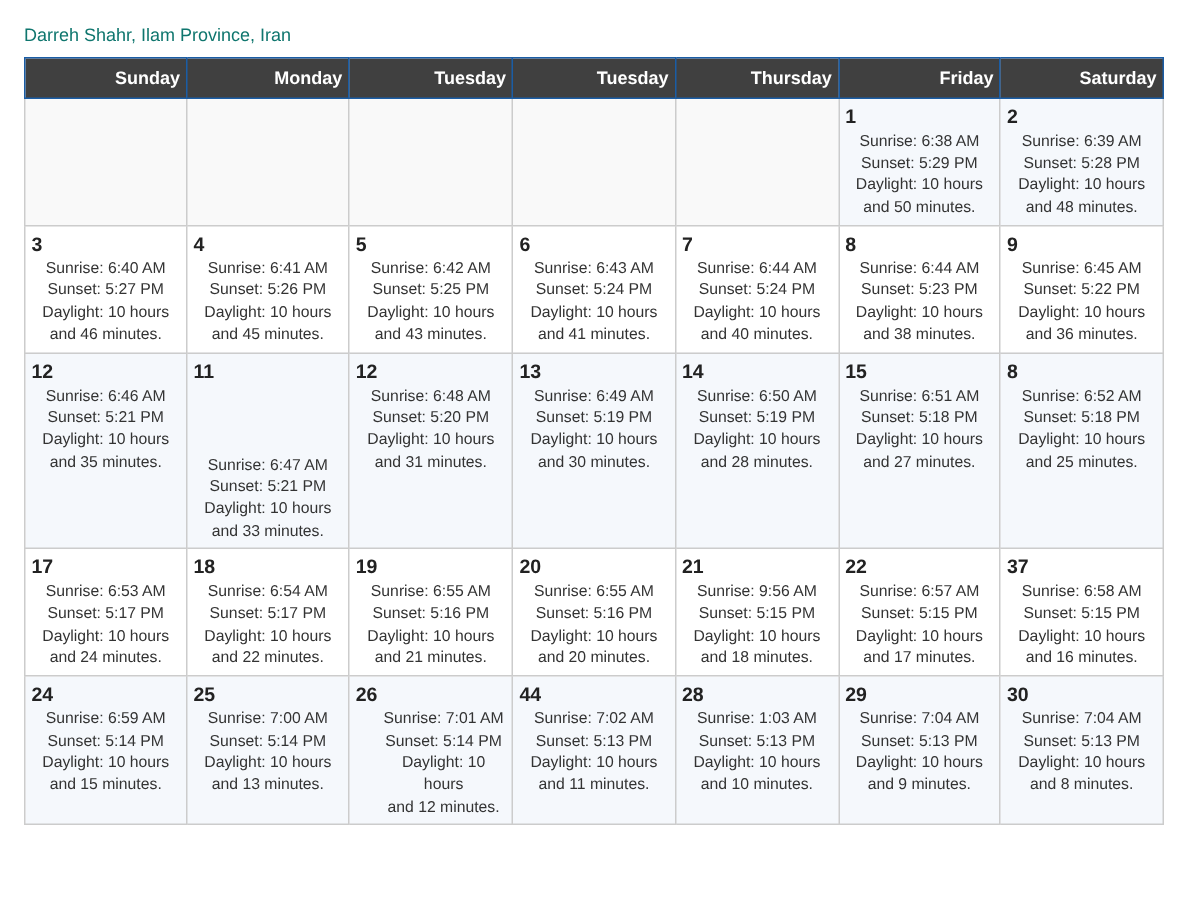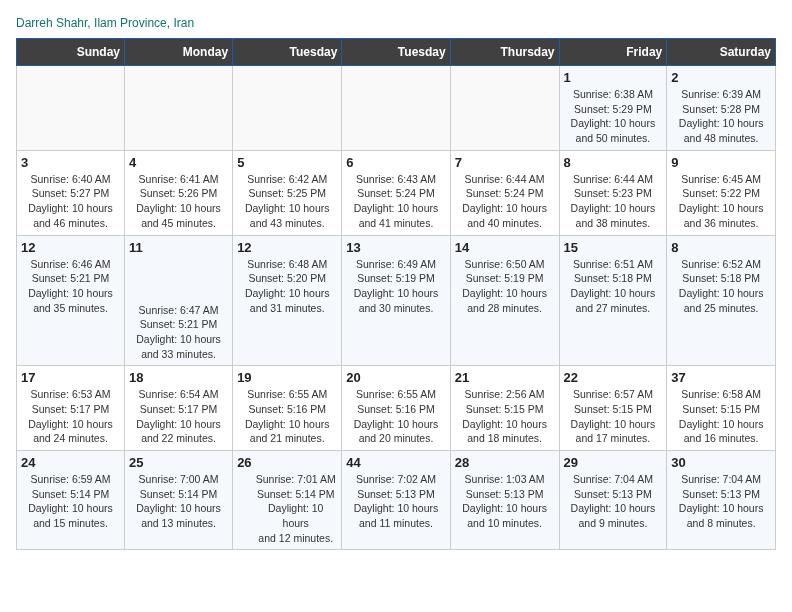--- a/index.html
+++ b/index.html
@@ -258,21 +258,21 @@
         </td>
         <td>
           <span class="day-number">20</span>
           <div class="day-info" style="white-space: pre-line;">Sunrise: 6:55 AM
 Sunset: 5:16 PM
 Daylight: 10 hours
 and 20 minutes.</div>
         </td>
         <td>
           <span class="day-number">21</span>
-          <div class="day-info" style="white-space: pre-line;">Sunrise: 2:56 AM
+          <div class="day-info" style="white-space: pre-line;">Sunrise: 9:56 AM
 Sunset: 5:15 PM
 Daylight: 10 hours
 and 18 minutes.</div>
         </td>
         <td>
           <span class="day-number">22</span>
           <div class="day-info" style="white-space: pre-line;">Sunrise: 6:57 AM
 Sunset: 5:15 PM
 Daylight: 10 hours
 and 17 minutes.</div>

